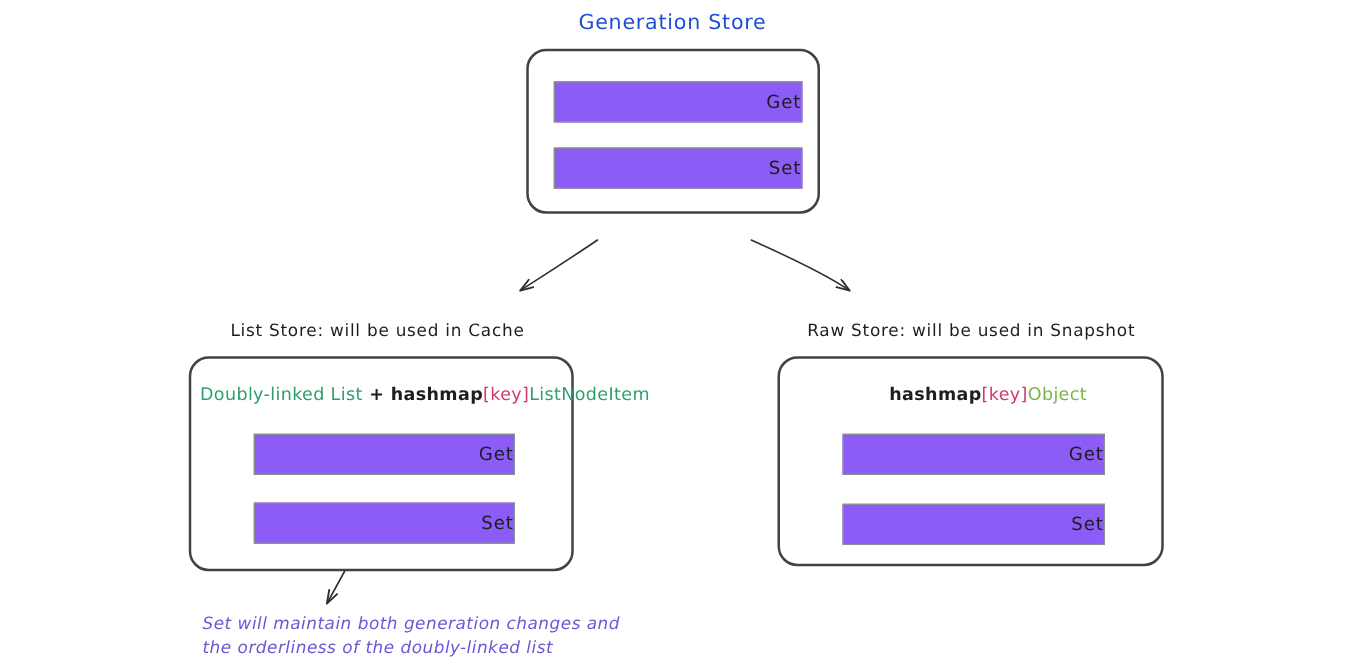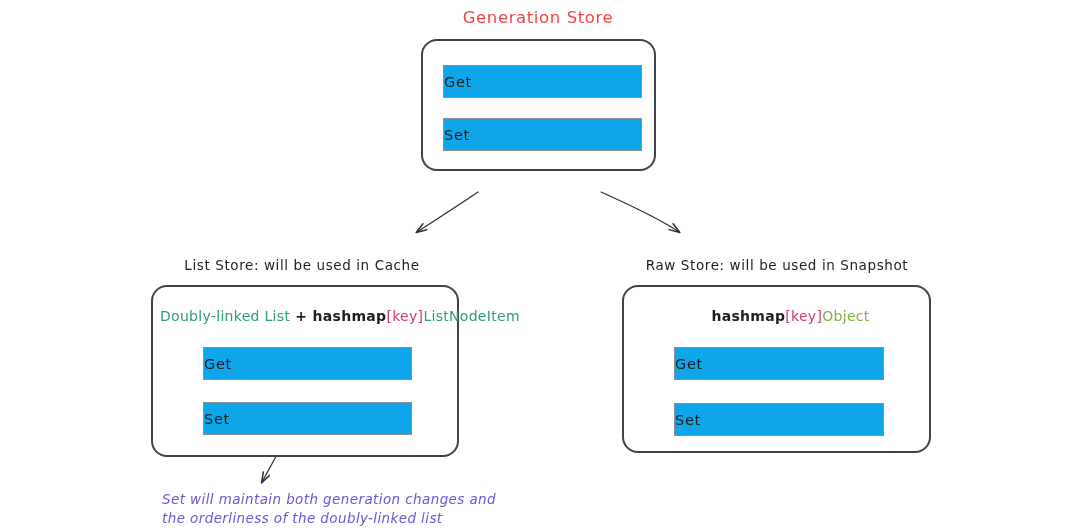--- a/index.html
+++ b/index.html
@@ -35,21 +35,21 @@
   .hand {
     font-family: "DejaVu Sans", "Liberation Sans", sans-serif;
     font-weight: 400;
     letter-spacing: 0.6px;
   }
   .title-text {
     position: absolute;
     text-align: center;
     font-size: 16.5px;
     line-height: 20px;
-    color: #ef4444;
+    color: #1d4ed8;
     white-space: nowrap;
   }
   .subtitle-text {
     position: absolute;
     text-align: center;
     font-size: 13.5px;
     line-height: 17px;
     color: #1e1e1e;
     white-space: nowrap;
   }
@@ -59,24 +59,24 @@
     position: absolute;
     box-sizing: border-box;
     border: 2px solid #3d4348;
     border-radius: 16px;
     background: #ffffff;
   }
   .op-box {
     position: absolute;
     box-sizing: border-box;
     border: 1.4px solid #8a8f94;
-    background: #0ea5e9;
+    background: #8b5cf6;
     display: flex;
     align-items: center;
-    justify-content: flex-start;
+    justify-content: flex-end;
   }
   .op-label {
     font-size: 14.5px;
     letter-spacing: 0.7px;
     color: #1e1e1e;
   }
 
   
   .schema-line {
     position: absolute;

